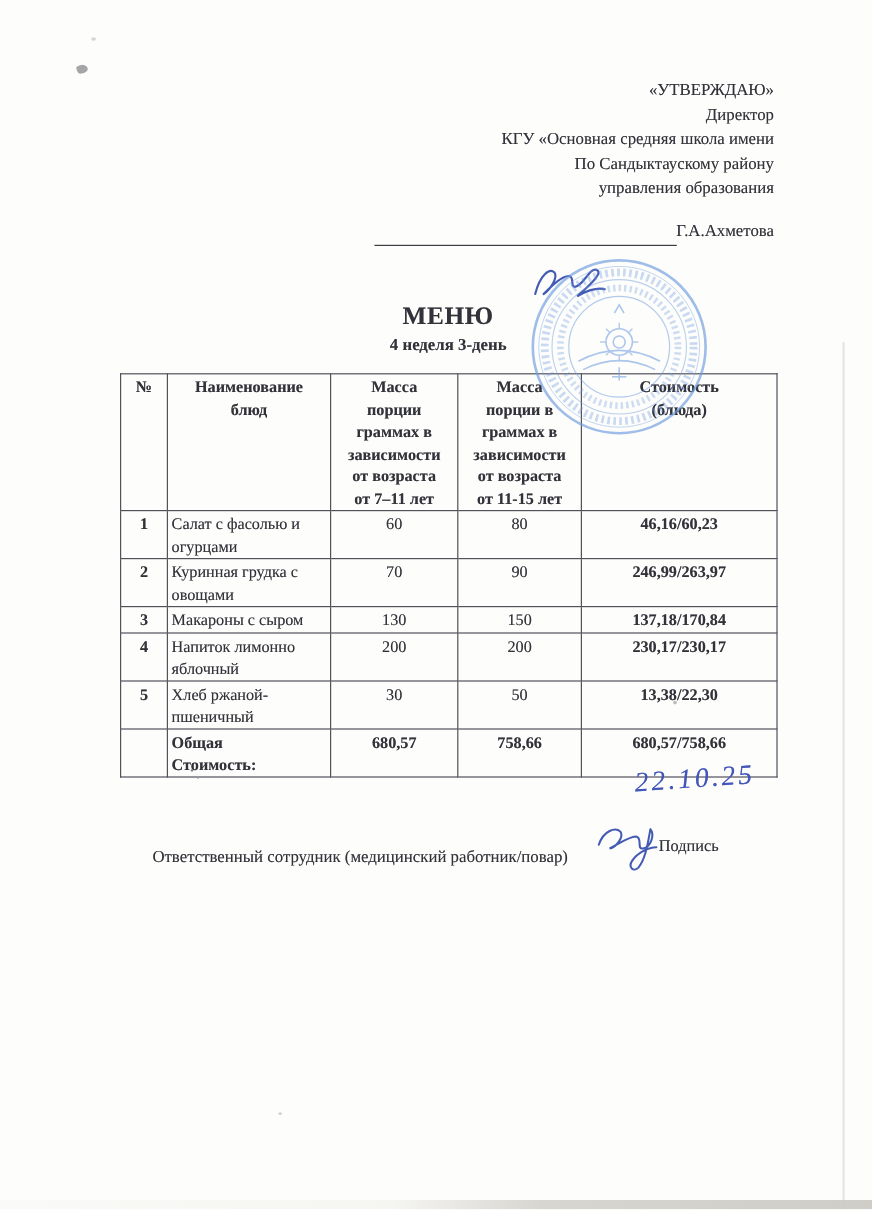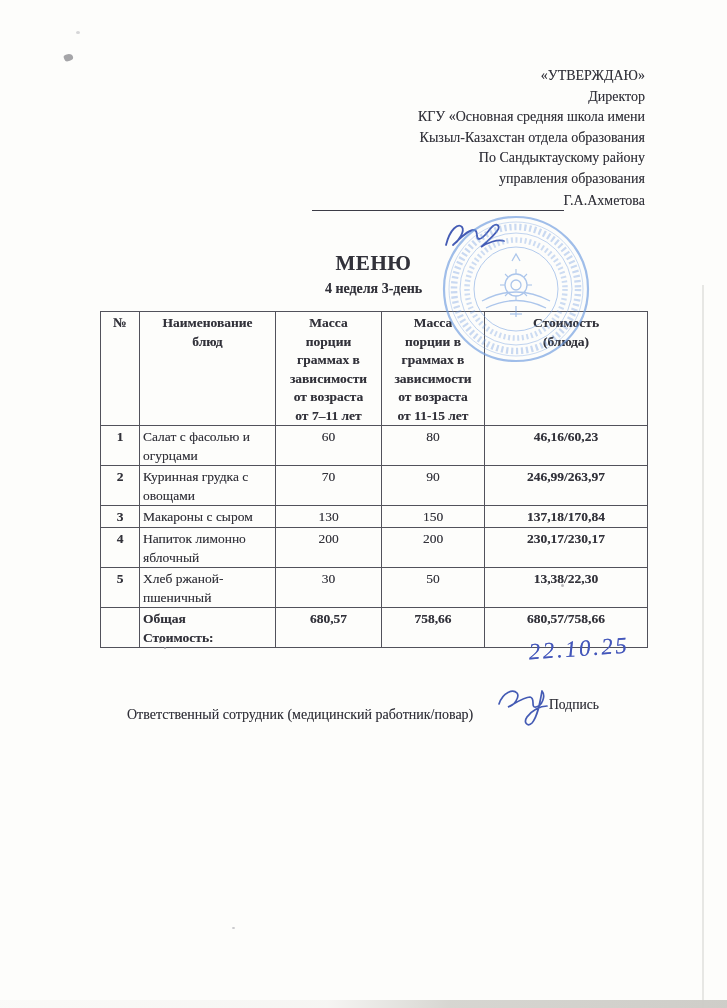--- a/index.html
+++ b/index.html
@@ -8,21 +8,21 @@
     background:#fdfdfb; overflow:hidden;
     font-family:"Liberation Serif","DejaVu Serif",serif;
     color:#32323a;
     text-shadow:0 0 0.4px rgba(50,50,60,0.45);
   }
   
   .approval {
     position:absolute; top:66px; right:82px; width:420px;
     text-align:right; font-size:14px; line-height:20.6px;
   }
-  .sign-row { display:flex; justify-content:flex-end; align-items:flex-end; margin-top:1px;text-align:center; }
+  .sign-row { display:flex; justify-content:flex-end; align-items:flex-end; margin-top:15px;text-align:center; }
   .sign-line { width:252px; height:15px; border-bottom:1px solid #3c3c46; }
   .director-sig { position:absolute; left:440px; top:218px; }
   
   .center-block { position:absolute; left:100px; width:547px; text-align:center; }
   .doc-title   { top:251px; font-size:21px; font-weight:bold; letter-spacing:0.6px; }
   .doc-subtitle{ top:281px; font-size:14px;  font-weight:bold; }
   
   table.menu {
     position:absolute; left:100px; top:311px; width:547px;
     border-collapse:collapse; table-layout:fixed;
@@ -68,21 +68,20 @@
 </style>
 </head>
 <body>
 
 <div class="page">
 
   <div class="approval">
     <div>«УТВЕРЖДАЮ»</div>
     <div>Директор</div>
     <div>КГУ «Основная средняя школа имени</div>
-    <div>Кызыл-Казахстан отдела образования</div>
     <div>По Сандыктаускому району</div>
     <div>управления образования</div>
     <div class="sign-row">
       <span class="sign-line"></span>
       <span>Г.А.Ахметова</span>
     </div>
   </div>
 
   <svg class="director-sig" width="70" height="36" viewBox="0 0 70 36">
     <path d="M6,27 C10,11 18,5 22,9 C25,13 19,23 13,27 M13,27 C20,20 28,12 34,12 C39,12 35,21 39,21 C44,21 49,11 53,8 C57,5 61,8 57,13 C52,20 45,25 41,29 C47,25 57,21 64,23" fill="none" stroke="#3a52b0" stroke-width="1.8" stroke-linecap="round" opacity="0.95"></path>

